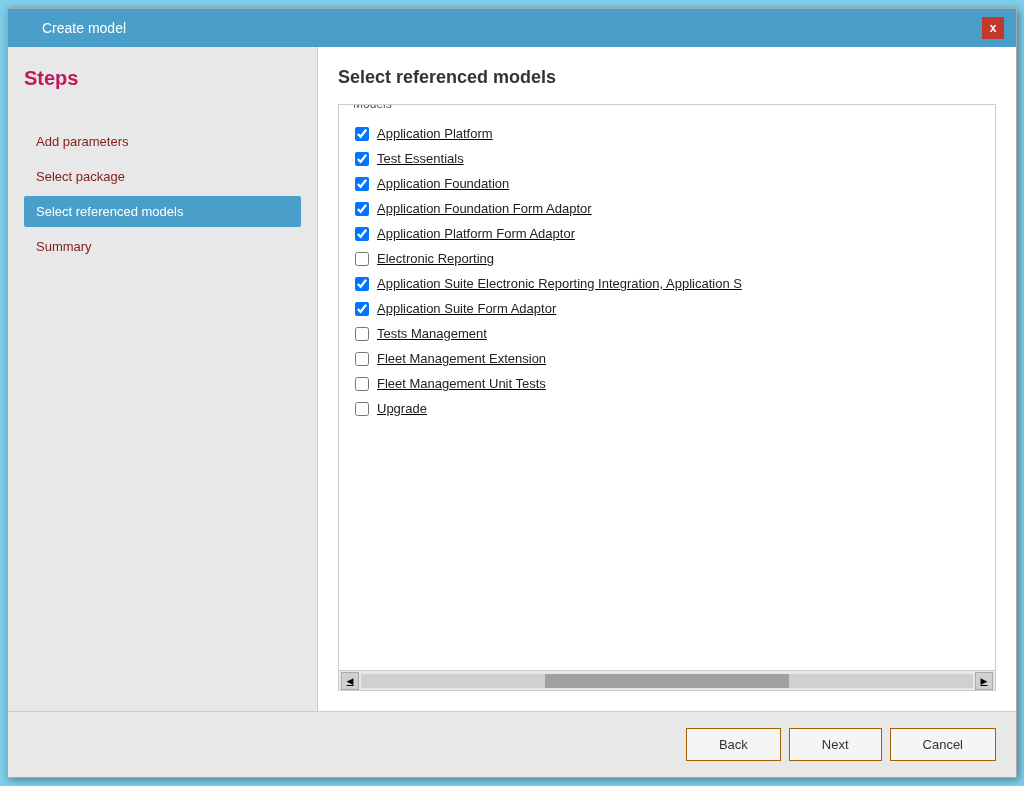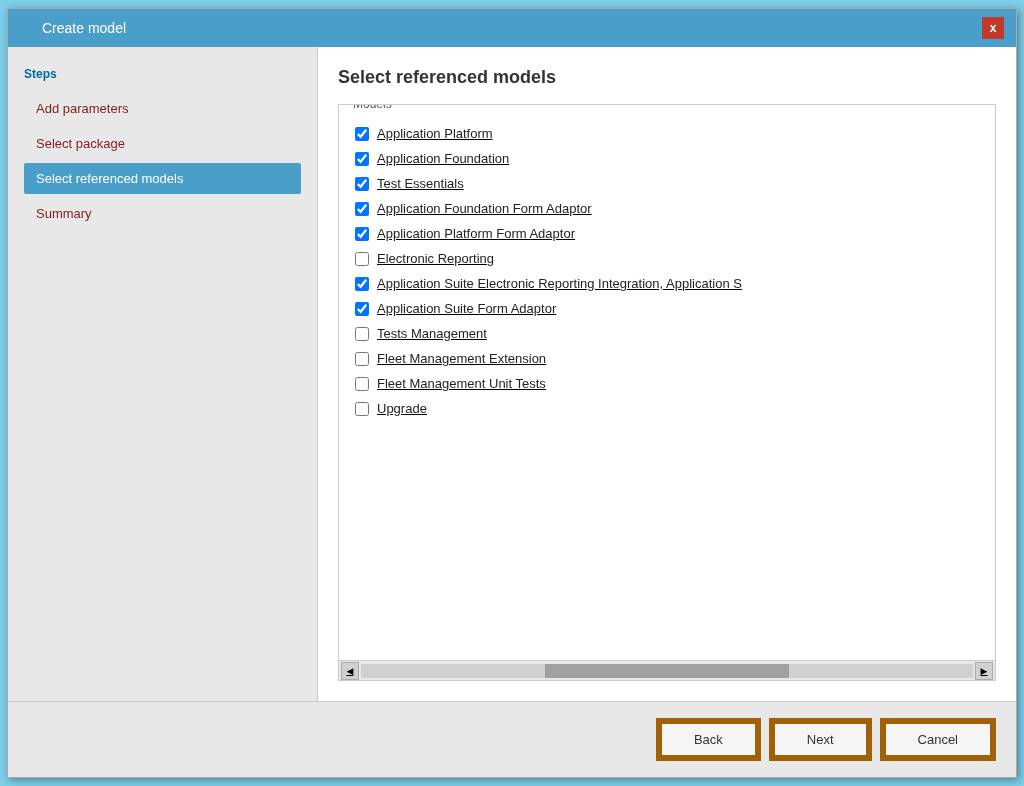--- a/index.html
+++ b/index.html
@@ -62,24 +62,24 @@
     }
 
     .steps-panel {
       width: 310px;
       background: #e8e8e8;
       padding: 20px 16px;
       border-right: 1px solid #ccc;
     }
 
     .steps-heading {
-      font-size: 12px;
+      font-size: 20px;
       font-weight: bold;
-      color: #0369a1;
-      margin-bottom: 12px;
+      color: #be185d;
+      margin-bottom: 36px;
     }
 
     .step-item {
       padding: 8px 12px;
       margin-bottom: 4px;
       color: #7f1d1d;
       cursor: pointer;
       border-radius: 2px;
     }
 
@@ -202,21 +202,21 @@
       padding: 16px 20px;
       display: flex;
       justify-content: flex-end;
       gap: 8px;
       border-top: 1px solid #ccc;
     }
 
     .footer-btn {
       padding: 8px 32px;
       background: #f5f5f5;
-      border: 6px solid #a16207;
+      border: 1px solid #a16207;
       cursor: pointer;
       font-size: 13px;
       color: #333;
       min-width: 80px;
     }
 
     
     .models-scroll-area::-webkit-scrollbar {
       width: 16px;
       height: 16px;
@@ -263,26 +263,26 @@
         <span class="models-legend">Models</span>
 
         <div class="models-list-wrapper">
           <div class="models-scroll-area">
 
           <div class="model-item">
                 <input type="checkbox" id="model-app-platform" checked="" style="">
                 <label for="model-app-platform">Application Platform</label>
               </div>
               <div class="model-item">
+                <input type="checkbox" id="model-test-essentials" checked="" style="">
+                <label for="model-test-essentials">Test Essentials</label>
+              </div>
+              <div class="model-item">
                 <input type="checkbox" id="model-app-foundation" checked="" style="">
                 <label for="model-app-foundation">Application Foundation</label>
-              </div>
-              <div class="model-item">
-                <input type="checkbox" id="model-test-essentials" checked="" style="">
-                <label for="model-test-essentials">Test Essentials</label>
               </div>
               <div class="model-item">
                 <input type="checkbox" id="model-app-foundation-form-adaptor" checked="" style="">
                 <label for="model-app-foundation-form-adaptor">Application Foundation Form Adaptor</label>
               </div>
               <div class="model-item">
                 <input type="checkbox" id="model-app-platform-form-adaptor" checked="" style="">
                 <label for="model-app-platform-form-adaptor">Application Platform Form Adaptor</label>
               </div>
               <div class="model-item">

